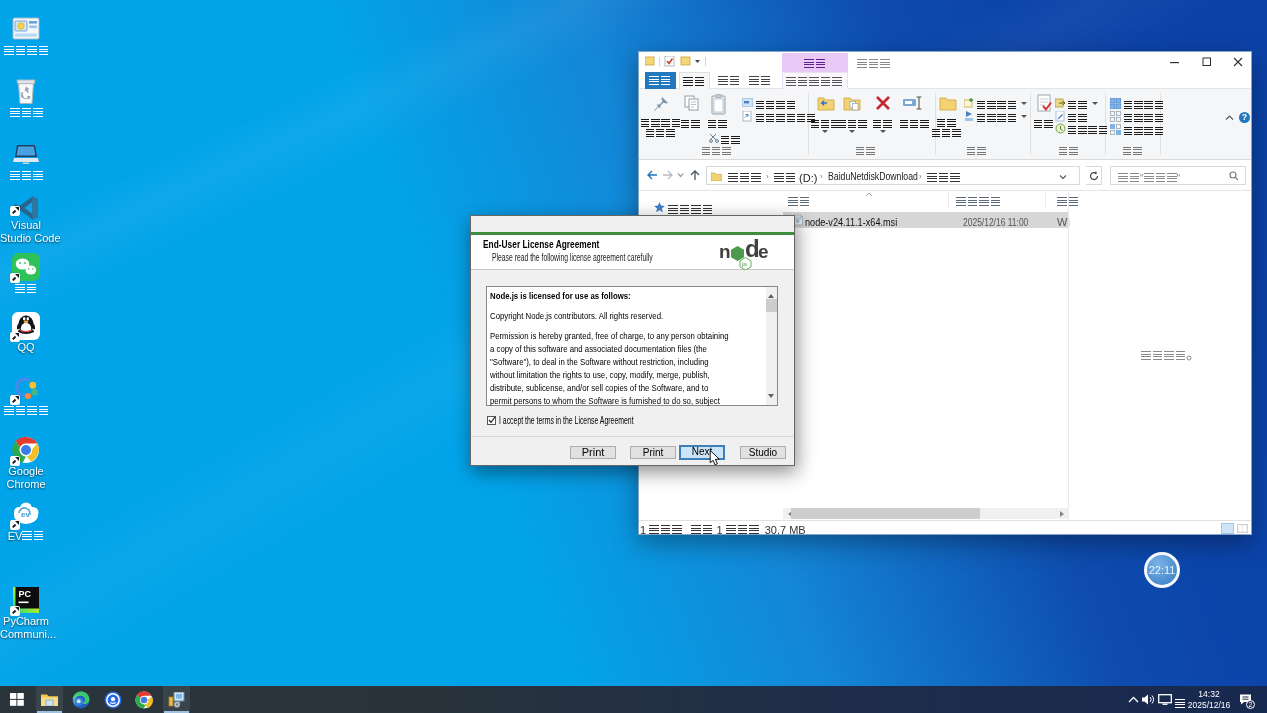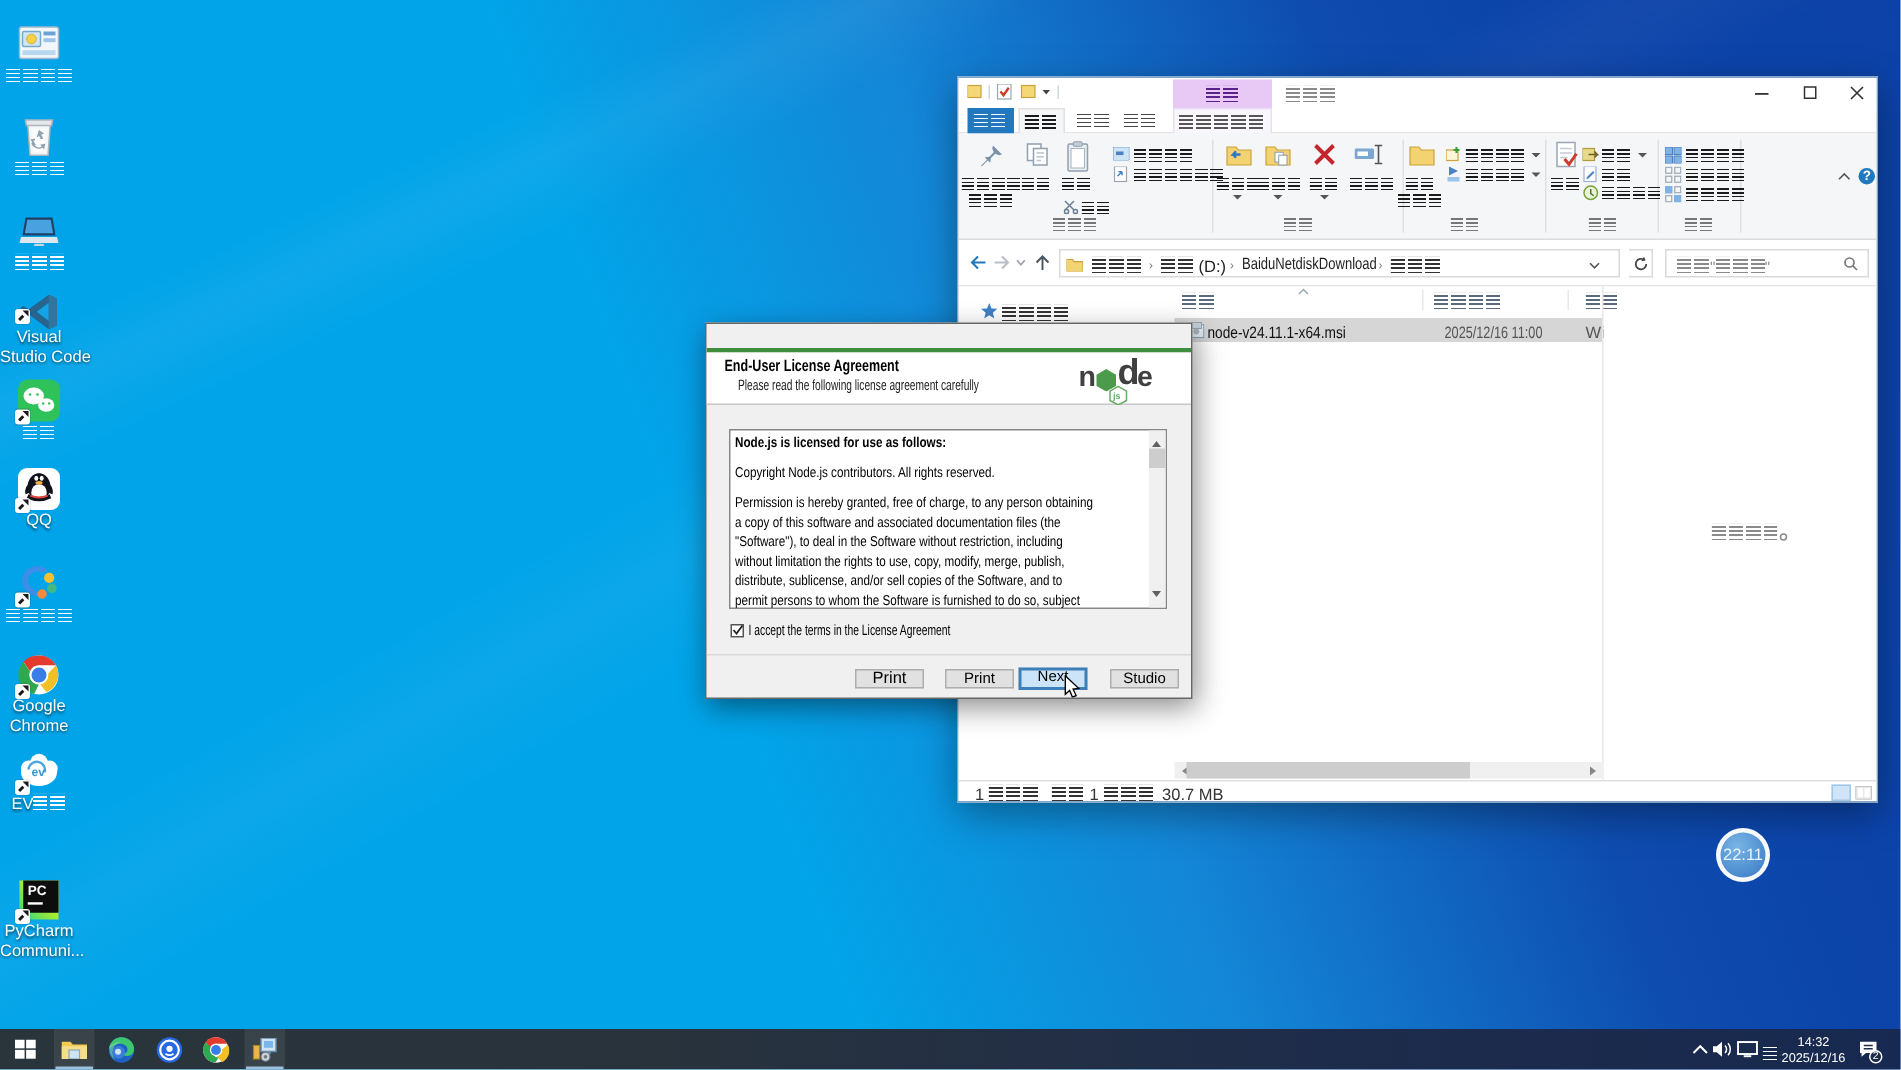--- a/index.html
+++ b/index.html
@@ -403,21 +403,21 @@
         </svg></div>
  </div>
 
  <div class="abs" style="left:144px;top:456px;width:286px;height:11px;background:#f0f0f0">
   <div class="abs" style="left:2px;top:3px;border:3.2px solid transparent;border-right:4px solid #868686"></div>
   <div class="abs" style="right:2px;top:3px;border:3.2px solid transparent;border-left:4px solid #868686"></div>
   <div class="abs" style="left:8px;top:0;width:189px;height:11px;background:#cdcdcd"></div>
  </div>
 
  <div class="abs" style="left:0;top:468px;width:612px;height:14px;background:#fff;border-top:1px solid #e0e0e0">
-  <div class="abs" style="left:11px;top:2px;font-size:11px;color:#333">1&nbsp;<span class="cn" style="width:33px;--c:#333"></span>&nbsp;&nbsp;&nbsp;<span class="cn" style="width:22px;--c:#333"></span>&nbsp;1&nbsp;<span class="cn" style="width:33px;--c:#333"></span>&nbsp;&nbsp;30.7 MB</div>
+  <div class="abs" style="left:1px;top:2px;font-size:11px;color:#333">1&nbsp;<span class="cn" style="width:33px;--c:#333"></span>&nbsp;&nbsp;&nbsp;<span class="cn" style="width:22px;--c:#333"></span>&nbsp;1&nbsp;<span class="cn" style="width:33px;--c:#333"></span>&nbsp;&nbsp;30.7 MB</div>
   <div class="abs" style="left:582px;top:2px;width:13px;height:11px;background:#cfe4f7;border:1px solid #9ec7ea"></div>
   <svg class="abs" style="left:598px;top:3px" width="11" height="9" viewBox="0 0 11 9">
         <rect x="0" y="0" width="11" height="9" fill="#e8e8e8" stroke="#b0b0b0" stroke-width=".8"></rect>
         <rect x="1.5" y="1.5" width="3.5" height="6" fill="#fff"></rect>
         <rect x="6" y="1.5" width="3.5" height="6" fill="#fff"></rect>
       </svg>
  </div>
 </div>
 
 <div id="dlg">

